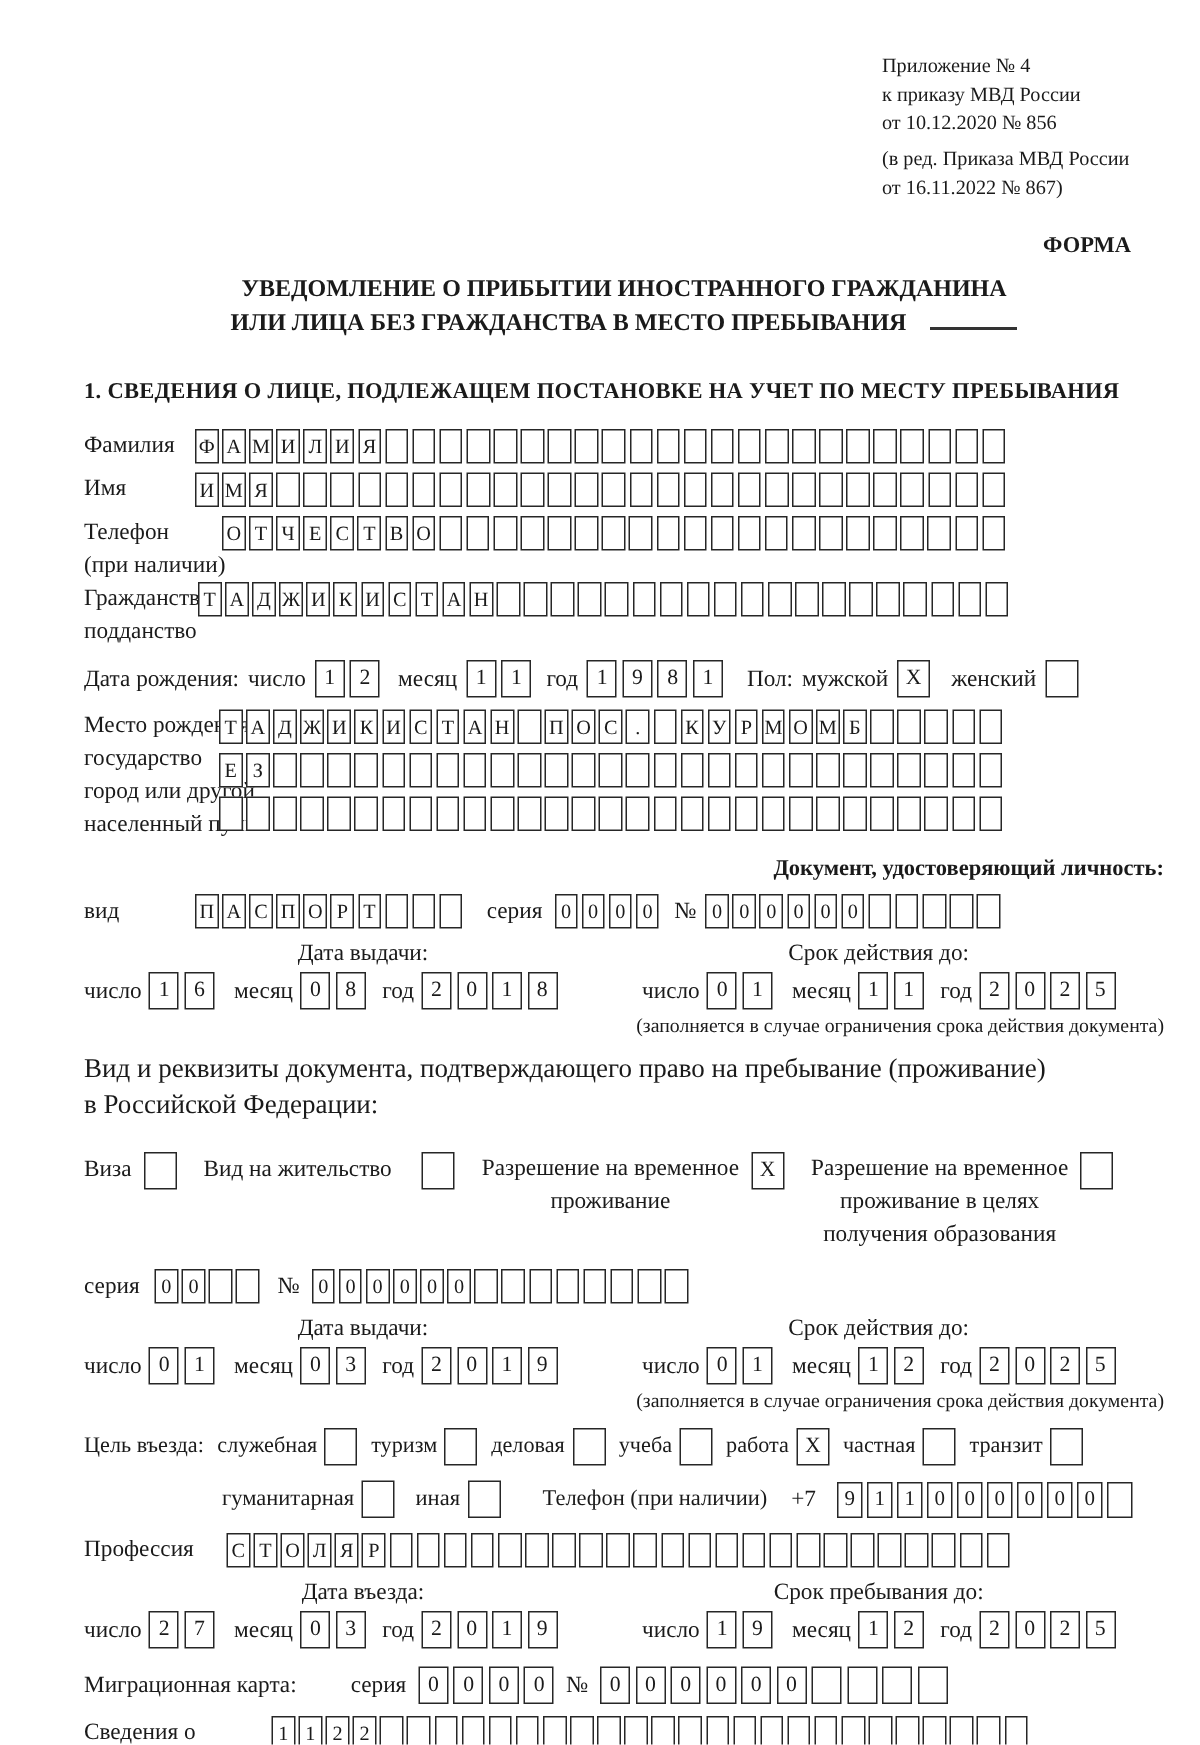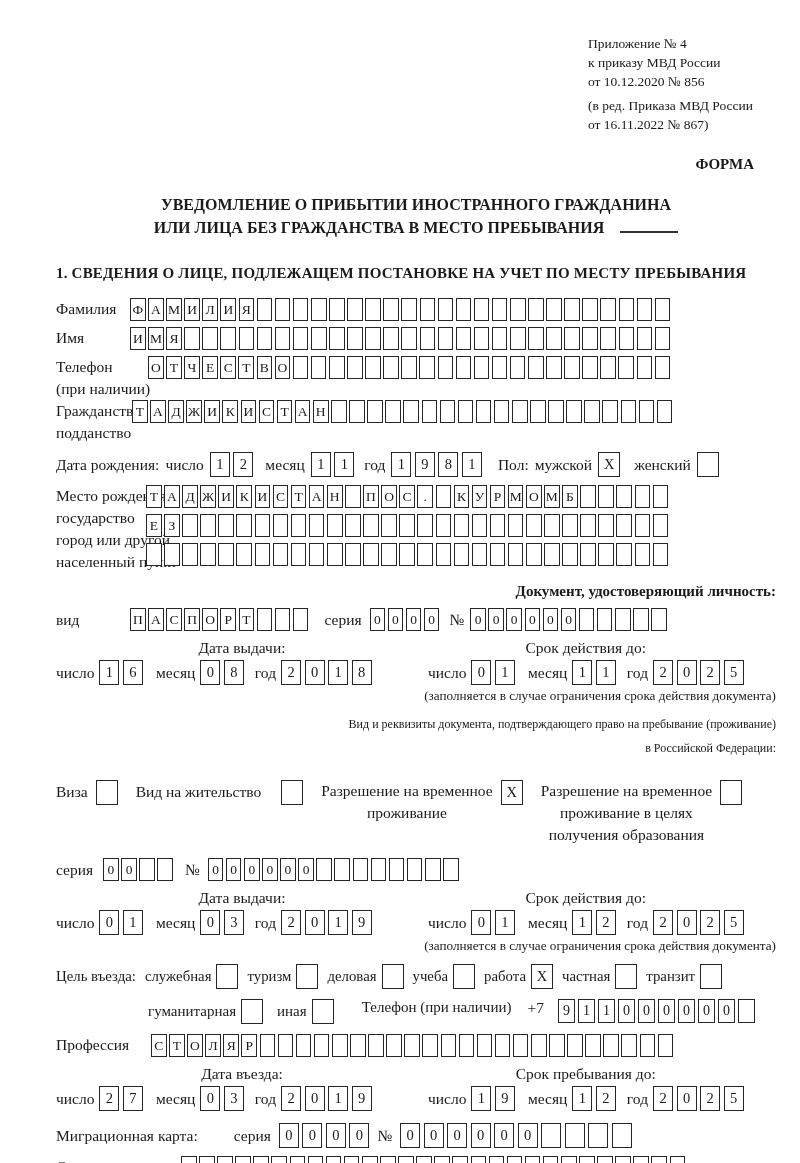--- a/index.html
+++ b/index.html
@@ -12,21 +12,21 @@
   }
   .page { width: 800px; height: 976px; padding: 34px 24px 16px 56px; position: relative; }
 
   
   .hdr { display:flex; flex-direction:column; align-items:flex-end; }
   .hdr-block { width: 188px; font-size: 13.5px; line-height: 19px; text-align: left; }
   .hdr-block .ed { margin-top: 5px; }
   .forma { width: 188px; text-align: right; font-weight: bold; font-size: 15px; margin-top: 22px; padding-right: 22px; }
 
   
-  .title { text-align: center; font-weight: bold; font-size: 16px; line-height: 23px; margin-top: 20px; }
+  .title { text-align: center; font-weight: bold; font-size: 16px; line-height: 23px; margin-top: 8px; }
   .blank-line { display:inline-block; width: 58px; border-bottom: 2.5px solid #333; height: 14px; margin-left: 16px; }
   .sec-head { font-weight: bold; font-size: 15px; letter-spacing: .2px; margin-top: 26px; margin-bottom: 16px; }
 
   
   .frow { display: flex; align-items: flex-start; margin-bottom: 6px; white-space: nowrap; }
   .flabel { font-size: 15.5px; line-height: 22px; flex: 0 0 auto; }
   .w74 { width: 74px; } .w92 { width: 92px; } .w76 { width: 76px; } .w90 { width: 90px; } .w95 { width: 95px; } .w125 { width: 125px; }
 
   .bxrow { display: flex; gap: 2.5px; flex: 0 0 auto; }
   .bx { width: 15.6px; height: 23px; border: 1.7px solid #262626; display: inline-flex;
@@ -44,30 +44,30 @@
   .doc-head { text-align: right; font-weight: bold; font-size: 15px; margin: 10px 0 8px 0; }
 
   .dates { display: flex; margin-top: 8px; }
   .dgroup { flex: 0 0 auto; }
   .dgroup.left { width: 372px; }
   .dhead { font-size: 15.5px; text-align: center; margin-bottom: 3px; }
   .dline { display: flex; align-items: center; gap: 5px; white-space: nowrap; }
   .dlabel { font-size: 15.5px; }
   .note { font-size: 13.2px; text-align: right; margin-top: 3px; margin-bottom: 8px; }
 
-  .intro { font-size: 12px; line-height: 24px; margin-top: 6px; text-align: right; }
+  .intro { font-size: 18px; line-height: 24px; margin-top: 6px; }
 
   .opt-row { display: flex; align-items: flex-start; gap: 18px; margin-top: 20px; margin-bottom: 12px; }
   .opt { display: flex; align-items: flex-start; gap: 8px; }
   .opt .olabel { font-size: 15.5px; line-height: 24px; }
   .opt .olabel.center { text-align: center; line-height: 22px; }
 
   .purpose-row { display: flex; align-items: center; gap: 9px; font-size: 14.8px; margin-top: 10px; white-space: nowrap; }
   .purpose { display: flex; align-items: center; gap: 5px; }
-  .purpose2-row { display: flex; align-items: flex-start; gap: 14px; margin: 10px 0 10px 92px; font-size: 15px; white-space: nowrap; }
+  .purpose2-row { display: flex; align-items: center; gap: 14px; margin: 10px 0 10px 92px; font-size: 15px; white-space: nowrap; }
   .ph-label { margin-left: 14px; }
   .ph-prefix { margin-left: 2px; font-size: 15.5px; }
 
   .reps { display:flex; align-items:flex-start; margin-top: 8px; }
   .reps .stack { gap: 9px; }
 </style>
 </head>
 <body>
 
 <div class="page">

